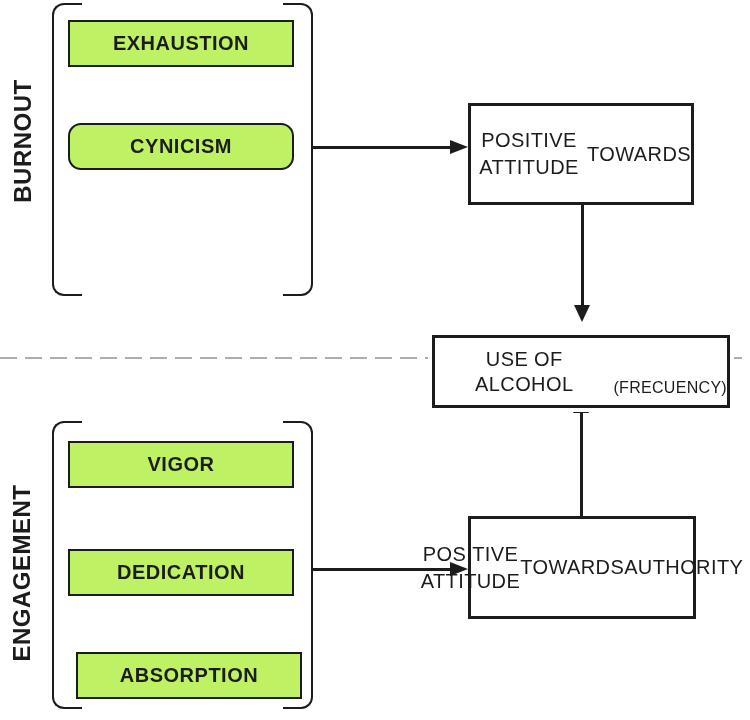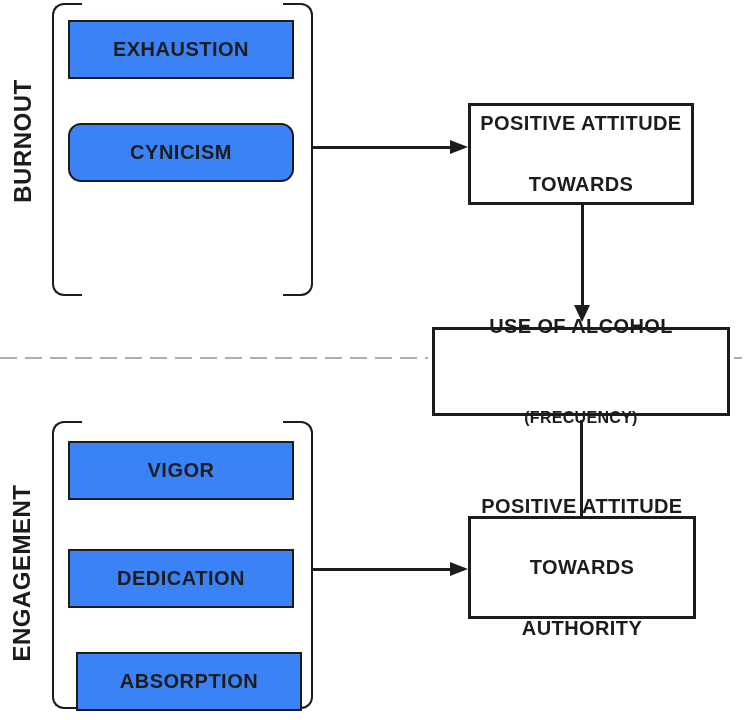--- a/index.html
+++ b/index.html
@@ -53,53 +53,51 @@
     height: 34px;
     white-space: nowrap;
     z-index: 1;
   }
 
   
   .item-box {
     position: absolute;
     left: 68px;
     width: 226px;
-    height: 59px;
+    height: 47px;
     box-sizing: border-box;
     border: 2px solid #1c1c1c;
-    background: #3b82f6;
+    background: #bef264;
     display: flex;
     align-items: center;
     justify-content: center;
     font-size: 20px;
     font-weight: 600;
     letter-spacing: 0.5px;
     z-index: 2;
   }
 
   
   .big-box {
     position: absolute;
     box-sizing: border-box;
     border: 3px solid #1c1c1c;
     background: #ffffff;
     display: flex;
-    flex-direction: column;
     align-items: center;
     justify-content: center;
     text-align: center;
     font-size: 20px;
-    font-weight: 700;
+    font-weight: 400;
     letter-spacing: 0.4px;
     line-height: 27px;
     z-index: 2;
-    gap: 34px;
   }
   #box-transgression { left: 468px; top: 103px; width: 226px; height: 102px; }
-  #box-alcohol       { left: 432px; top: 327px; width: 298px; height: 89px;
+  #box-alcohol       { left: 432px; top: 335px; width: 298px; height: 73px;
                        box-shadow: 0 0 0 4px #ffffff; line-height: 25px; }
   #box-authority     { left: 468px; top: 516px; width: 228px; height: 103px; }
   #box-alcohol .subtitle { font-size: 16px; letter-spacing: 0.3px; margin-top: 32px; }
 
   
   .hline, .vline {
     position: absolute;
     background: #1c1c1c;
     z-index: 1;
   }

